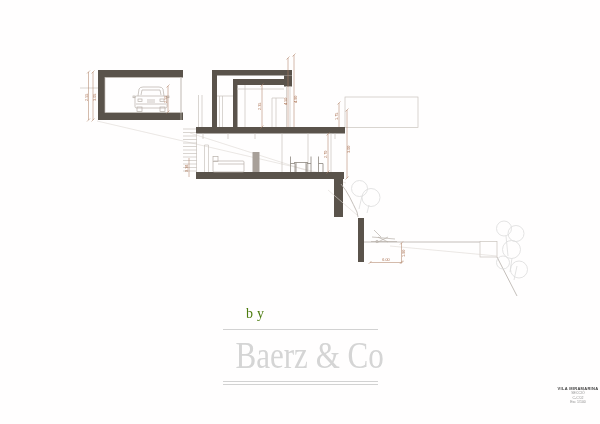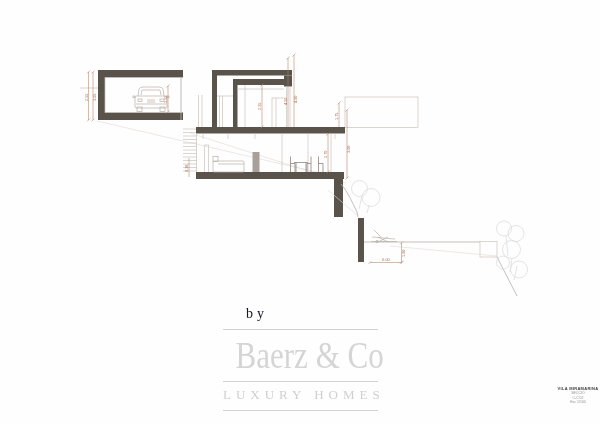--- a/index.html
+++ b/index.html
@@ -12,21 +12,21 @@
   .furn{stroke:#8d867f;stroke-width:0.8;fill:none;}
   .sketch{stroke:#b7b0a9;stroke-width:0.7;fill:none;}
   .dimline{stroke:#b08266;stroke-width:0.55;fill:none;}
   .dimtext{fill:#a96f4e;font-size:3.8px;font-family:"Liberation Sans",sans-serif;}
   .tree{stroke:#dcdcdc;stroke-width:0.8;fill:none;}
   .terrain{stroke:#b5afa9;stroke-width:0.8;fill:none;}
 
   .logo{position:absolute;left:223px;top:306px;width:155px;text-align:center;
         font-family:"Liberation Serif",serif;color:#d2d2d2;}
   .logo-by{height:21px;font-size:14px;letter-spacing:4px;text-align:left;padding-left:23px;
-           color:#0f172a;}
+           color:#4d7c0f;}
   .logo-rule{border-top:1px solid #d2d2d2;height:0;margin:2px 0;}
   .logo-name{font-size:37px;line-height:47px;color:#d5d5d5;transform:scaleX(0.84);
              transform-origin:center;white-space:nowrap;
              text-shadow:0.5px 0.5px 0 #ffffff;}
   .logo-tag{font-size:13px;letter-spacing:5px;padding:3px 0 5px;color:#cfcfcf;white-space:nowrap;}
 
   .titleblock{position:absolute;left:557px;top:386px;width:42px;text-align:center;}
   .tb-project{font-size:4px;font-weight:700;color:#3d3d3d;line-height:5px;letter-spacing:0.3px;}
   .tb-line{font-size:3.5px;color:#8f8f8f;line-height:4.6px;}
 </style>
@@ -234,21 +234,20 @@
       <line class="dimline" x1="400.5" y1="264" x2="403.5" y2="261"></line>
       <text class="dimtext" text-anchor="middle" transform="translate(386,261)">6.00</text>
     </g>
   </svg>
 
   <div class="logo">
     <div class="logo-by">by</div>
     <div class="logo-rule"></div>
     <div class="logo-name">Baerz &amp; Co</div>
     <div class="logo-rule"></div>
-    <div class="logo-tag">LUXURY HOMES</div>
     <div class="logo-rule"></div>
   </div>
 
   <div class="titleblock">
     <div class="tb-project">VILA MIRAMARINA</div>
     <div class="tb-line">SECCIÓ</div>
     <div class="tb-line">C-C'02</div>
     <div class="tb-line">Esc 1/100</div>
   </div>
 

